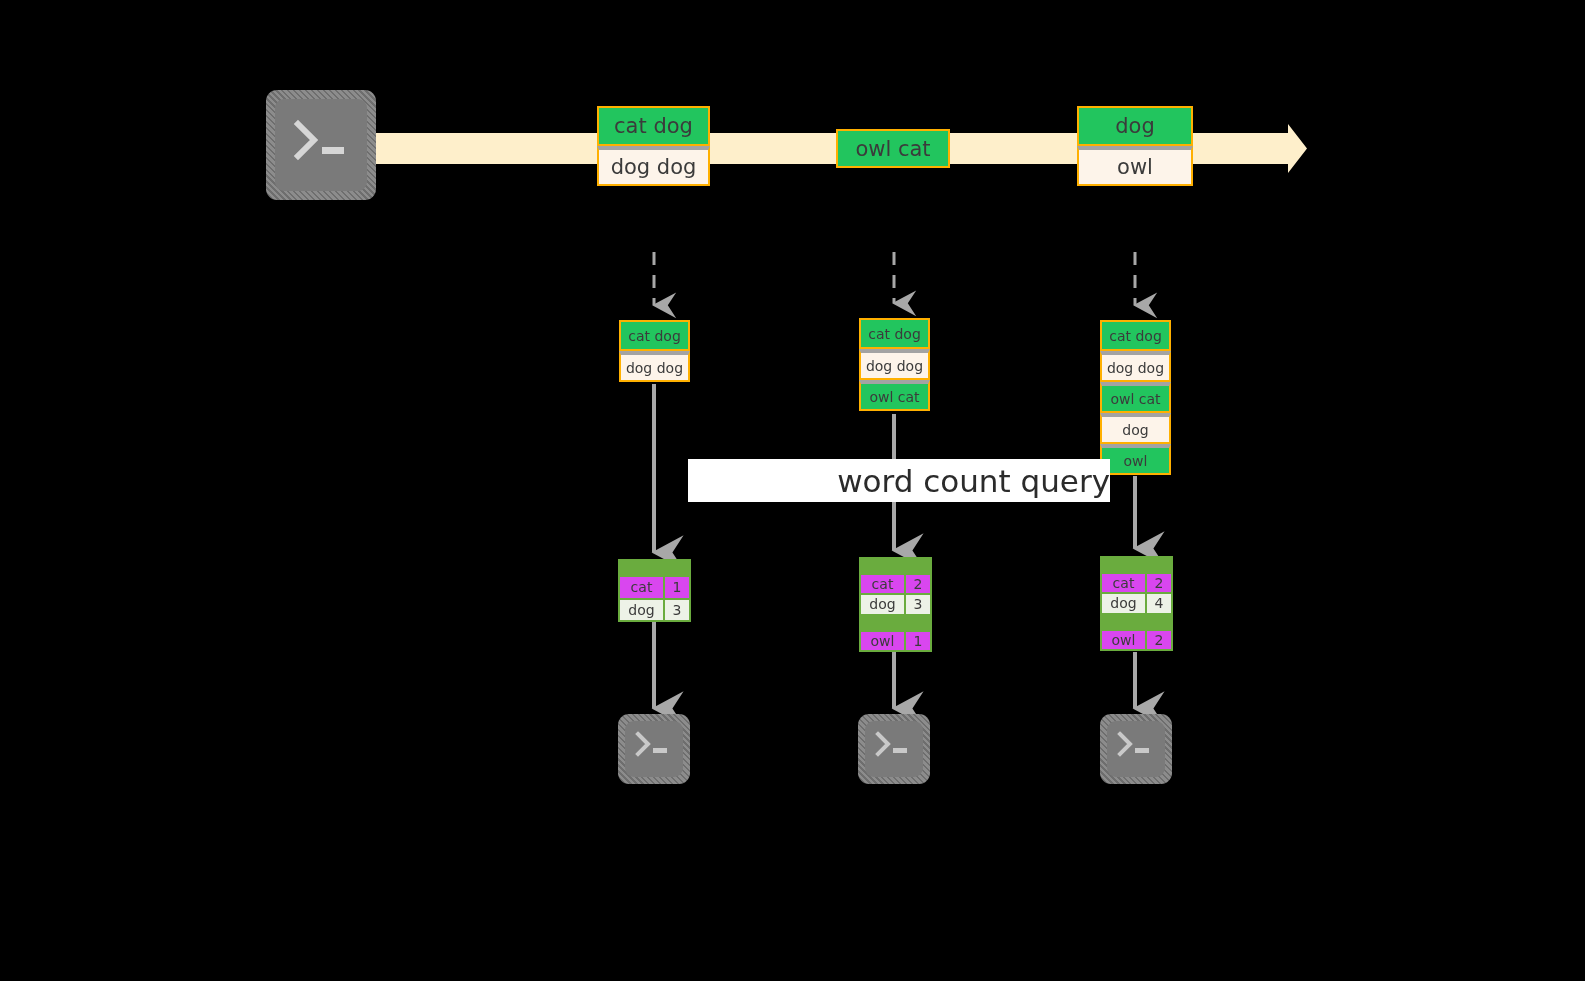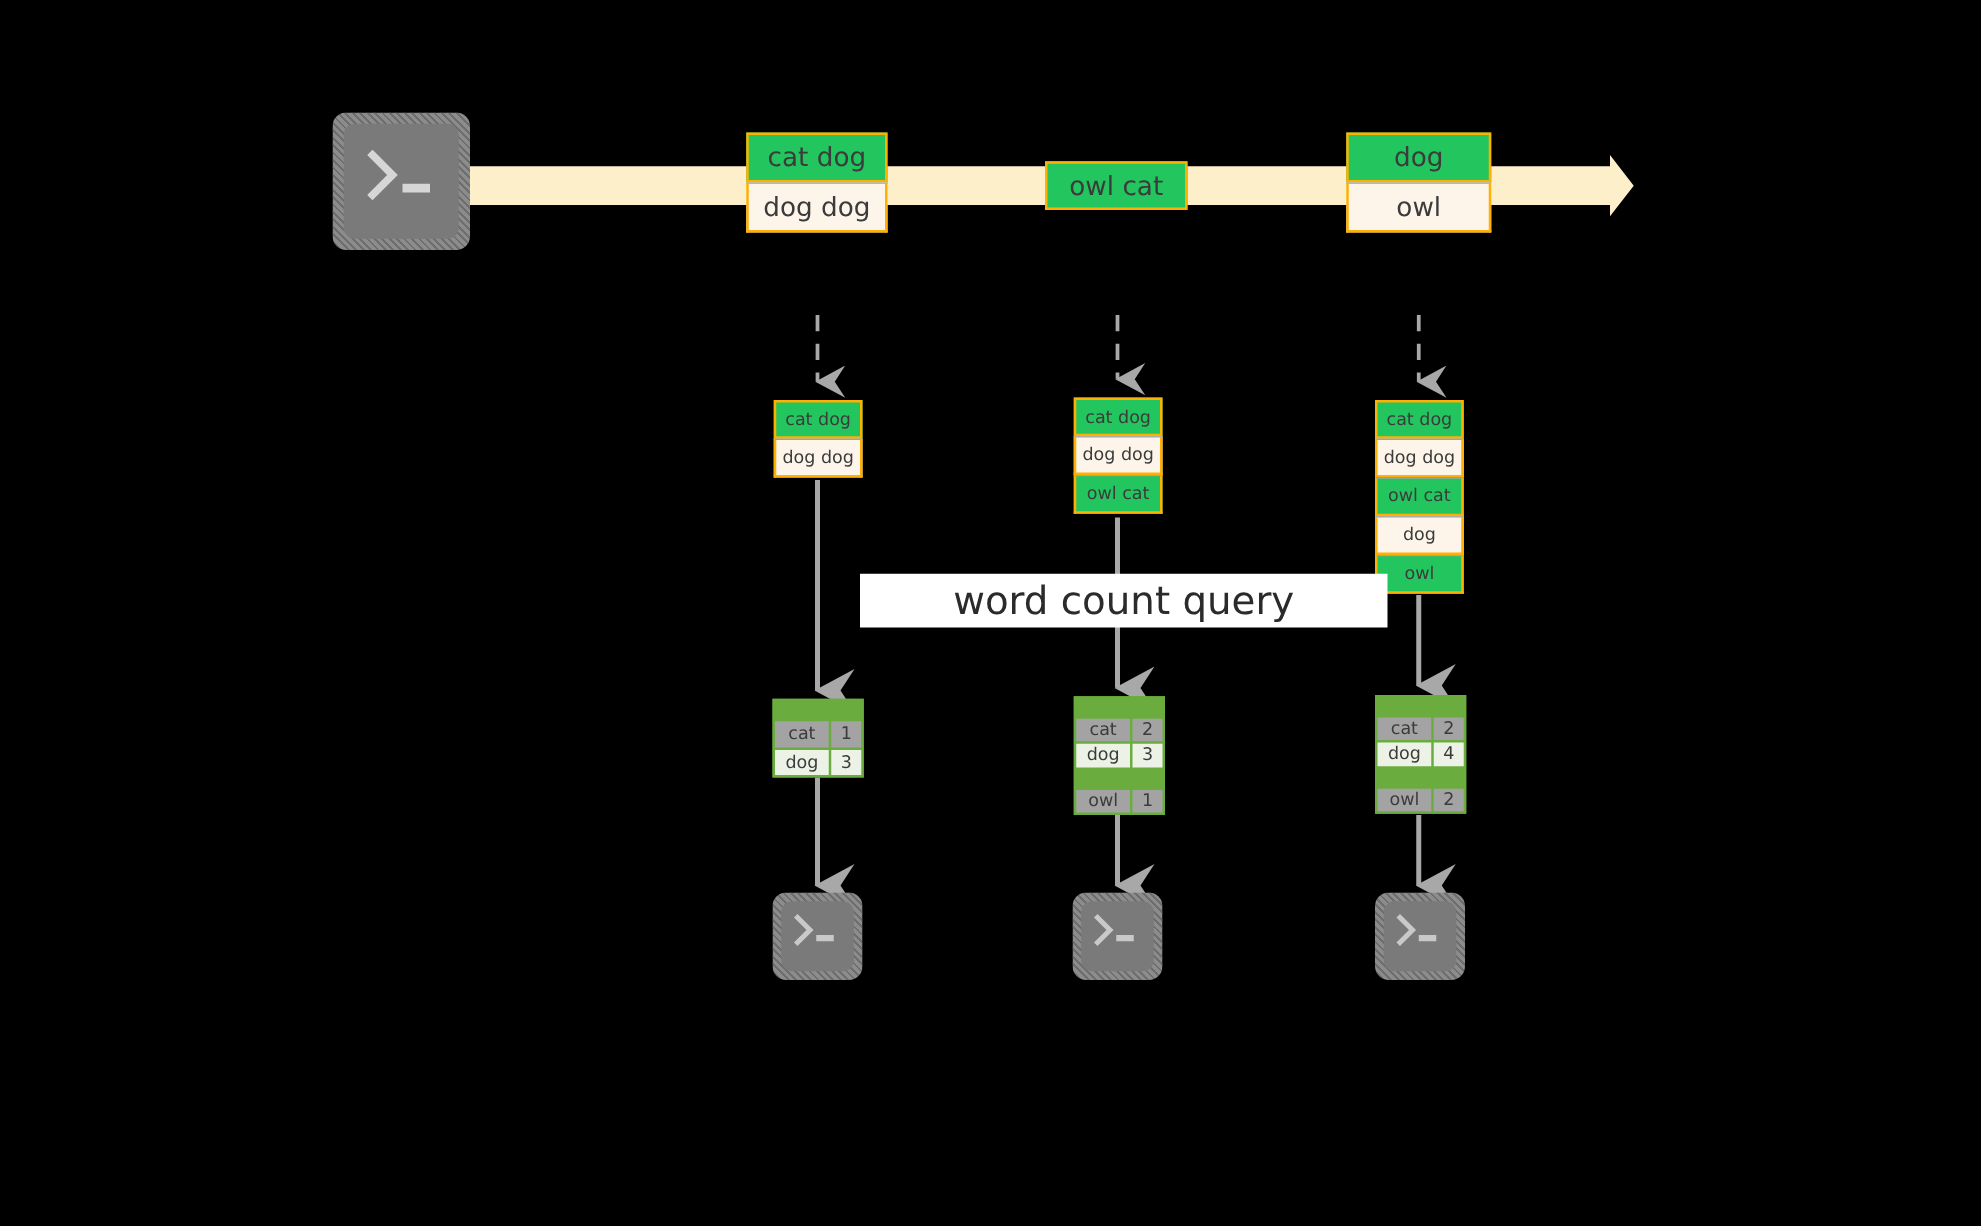--- a/index.html
+++ b/index.html
@@ -59,21 +59,21 @@
     box-sizing: border-box;
     border: 2px solid #FFB000;
     color: #3B3B3B;
     display: flex;
     align-items: center;
     justify-content: center;
     white-space: nowrap;
     overflow: hidden;
   }
   .msg-box + .msg-box {
-    border-top: 1px solid #a3a3a3;
+    border-top: 4px solid #a3a3a3;
   }
   .msg-box.tone-a { background: #22c55e; }
   .msg-box.tone-b { background: #FDF4EA; }
 
   
   .result-table {
     position: absolute;
     box-sizing: border-box;
     border: 2px solid #6AAC3E;
     background: #6AAC3E;
@@ -90,30 +90,30 @@
     box-sizing: border-box;
     color: #3B3B3B;
     display: flex;
     align-items: center;
     justify-content: center;
     white-space: nowrap;
     overflow: hidden;
   }
   .result-cell.key { }
   .result-cell.val { }
-  .result-row.tone-a .result-cell { background: #a3a3a3; margin-top: 16px; }
+  .result-row.tone-a .result-cell { background: #d946ef; margin-top: 16px; }
   .result-row.tone-b .result-cell { background: #EDF2E7; }
 
   
   .query-band {
     position: absolute;
     background: #FFFFFF;
     display: flex;
     align-items: center;
-    justify-content: center;
+    justify-content: flex-end;
     color: #2B2B2B;
     white-space: nowrap;
   }
 </style>
 </head>
 <body>
 
 <div id="canvas">
 
   <svg id="svg-layer" viewBox="0 0 1585 981" xmlns="http://www.w3.org/2000/svg">

